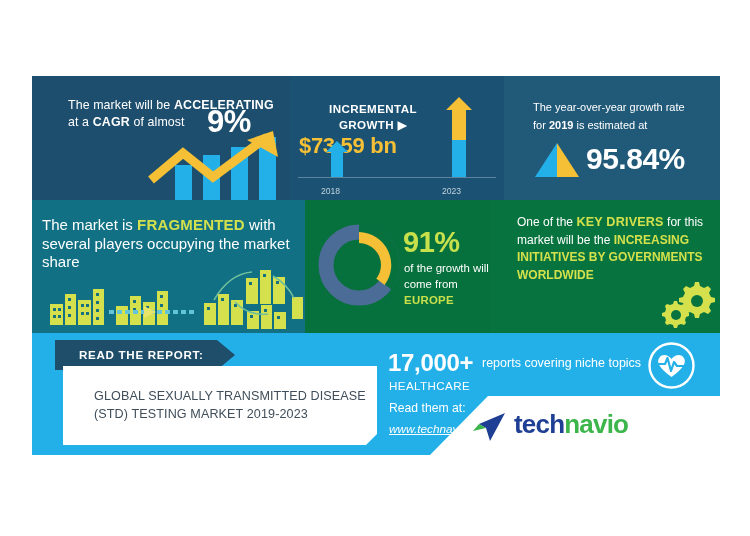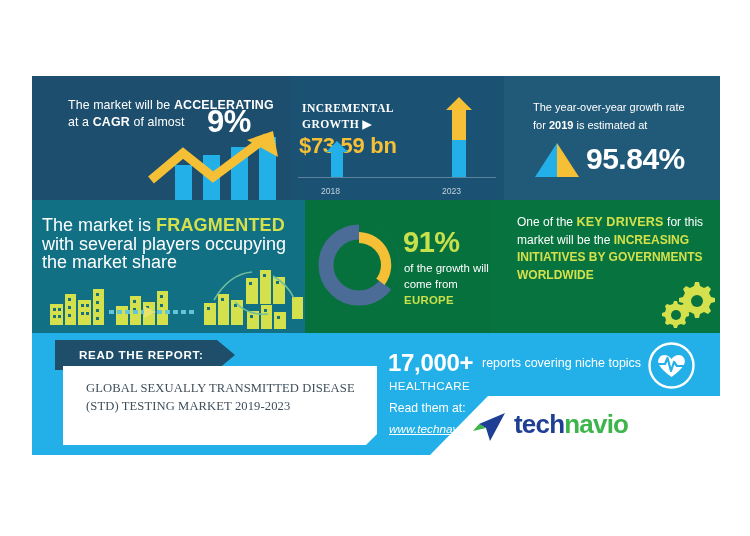--- a/index.html
+++ b/index.html
@@ -17,57 +17,57 @@
   .p-cagr{position:absolute;left:0;top:0;width:258px;height:124px;background:#1d4e6d;}
   .p-incr{position:absolute;left:258px;top:0;width:214px;height:124px;background:#1b5172;}
   .p-yoy{position:absolute;left:472px;top:0;width:216px;height:124px;background:#215a79;}
 
   .cagr-text{position:absolute;left:36px;top:21px;width:215px;color:#fff;font-size:12.4px;line-height:17px;letter-spacing:.1px;}
   .cagr-text b{font-weight:bold;letter-spacing:.2px;}
   .cagr-num{position:absolute;left:175px;top:28px;color:#fff;font-size:31px;font-weight:bold;letter-spacing:-.5px;}
 
   .chartwrap{position:absolute;left:115px;top:55px;width:150px;height:69px;}
 
-  .incr-label{position:absolute;left:12px;top:25px;width:130px;color:#fff;font-size:11.6px;font-weight:bold;line-height:15.5px;letter-spacing:.4px;text-align:left;font-family:Liberation Serif, serif;}
+  .incr-label{position:absolute;left:18px;top:25px;width:130px;color:#fff;font-size:11.6px;font-weight:bold;line-height:15.5px;letter-spacing:.4px;text-align:center;}
   .incr-val{position:absolute;left:9px;top:57px;color:#f5c036;font-size:22px;font-weight:bold;letter-spacing:-.3px;}
   .arrowcol{position:absolute;bottom:23px;}
   .yearline{position:absolute;left:8px;right:8px;bottom:22px;height:1px;background:#5c829c;}
   .yr{position:absolute;bottom:4px;color:#c3d3de;font-size:8.6px;}
 
   .yoy-text{position:absolute;left:29px;top:23px;width:175px;color:#fff;font-size:11px;line-height:17.5px;}
   .yoy-text b{font-weight:bold;}
   .yoy-num{position:absolute;left:82px;top:66px;color:#fff;font-size:30px;font-weight:bold;letter-spacing:-.5px;}
 
   
   .row2{position:absolute;left:0;top:143px;width:688px;height:133px;}
   .p-frag{position:absolute;left:0;top:0;width:273px;height:133px;background:#117083;}
   .p-eur{position:absolute;left:273px;top:0;width:185px;height:133px;background:#07713e;}
   .p-key{position:absolute;left:458px;top:0;width:230px;height:133px;background:#07743f;}
 
-  .frag-text{position:absolute;left:10px;top:16px;width:256px;color:#fff;font-size:18px;line-height:18.5px;}
+  .frag-text{position:absolute;left:10px;top:16px;width:256px;color:#fff;font-size:15px;line-height:18.5px;}
   .frag-text b{color:#d4e14c;font-weight:bold;letter-spacing:.2px;}
   .cityrow{position:absolute;left:4px;top:64px;width:268px;height:65px;}
 
   .eur-num{position:absolute;left:98px;top:26px;color:#c7e04b;font-size:29px;font-weight:bold;letter-spacing:-.5px;}
   .eur-sub{position:absolute;left:99px;top:60px;width:90px;color:#fff;font-size:11.4px;line-height:16px;}
   .eur-sub b{color:#c7e04b;font-weight:bold;letter-spacing:.3px;}
 
   .key-text{position:absolute;left:27px;top:14px;width:196px;color:#fff;font-size:12px;line-height:17.5px;}
   .key-text b{color:#d4e14c;font-weight:bold;}
   .key-text .kd{color:#d4e14c;font-weight:bold;font-size:12.6px;letter-spacing:.2px;}
 
   
   .row3{position:absolute;left:0;top:276px;width:688px;height:122px;background:#23b0e8;}
   .ribbon{position:absolute;left:23px;top:7px;width:180px;height:30px;background:#1f4e6a;
           clip-path:polygon(0 0,162px 0,180px 15px,162px 30px,0 30px);}
   .ribbon span{position:absolute;left:24px;top:8px;color:#fff;font-size:11.6px;font-weight:bold;letter-spacing:.7px;}
   .reportcard{position:absolute;left:31px;top:33px;width:314px;height:79px;background:#fff;
               clip-path:polygon(0 0,314px 0,314px 68px,303px 79px,0 79px);}
-  .reportcard p{position:absolute;left:23px;top:13px;width:285px;margin:0;color:#3f4e5a;
-                font-family:Liberation Serif, serif;font-size:12.6px;line-height:18px;letter-spacing:.1px;}
+  .reportcard p{position:absolute;left:23px;top:13px;width:285px;margin:8px;color:#3f4e5a;
+                font-family:Liberation Sans, sans-serif;font-size:12.6px;line-height:18px;letter-spacing:.1px;}
 
   .big-num{position:absolute;left:356px;top:16px;color:#fff;font-size:24px;font-weight:bold;letter-spacing:-.3px;}
   .big-sub{position:absolute;left:450px;top:23px;color:#fff;font-size:12.5px;}
   .sector{position:absolute;left:357px;top:46px;color:#fff;font-size:11.6px;letter-spacing:.4px;}
   .readat{position:absolute;left:357px;top:68px;color:#fff;font-size:12.2px;}
   .url{position:absolute;left:357px;top:89px;color:#fff;font-size:11.8px;font-style:italic;
        text-decoration:underline;}
 
   .logoplate{position:absolute;left:398px;top:63px;width:290px;height:59px;background:#fff;
              clip-path:polygon(58px 0,290px 0,290px 59px,0 59px);}

